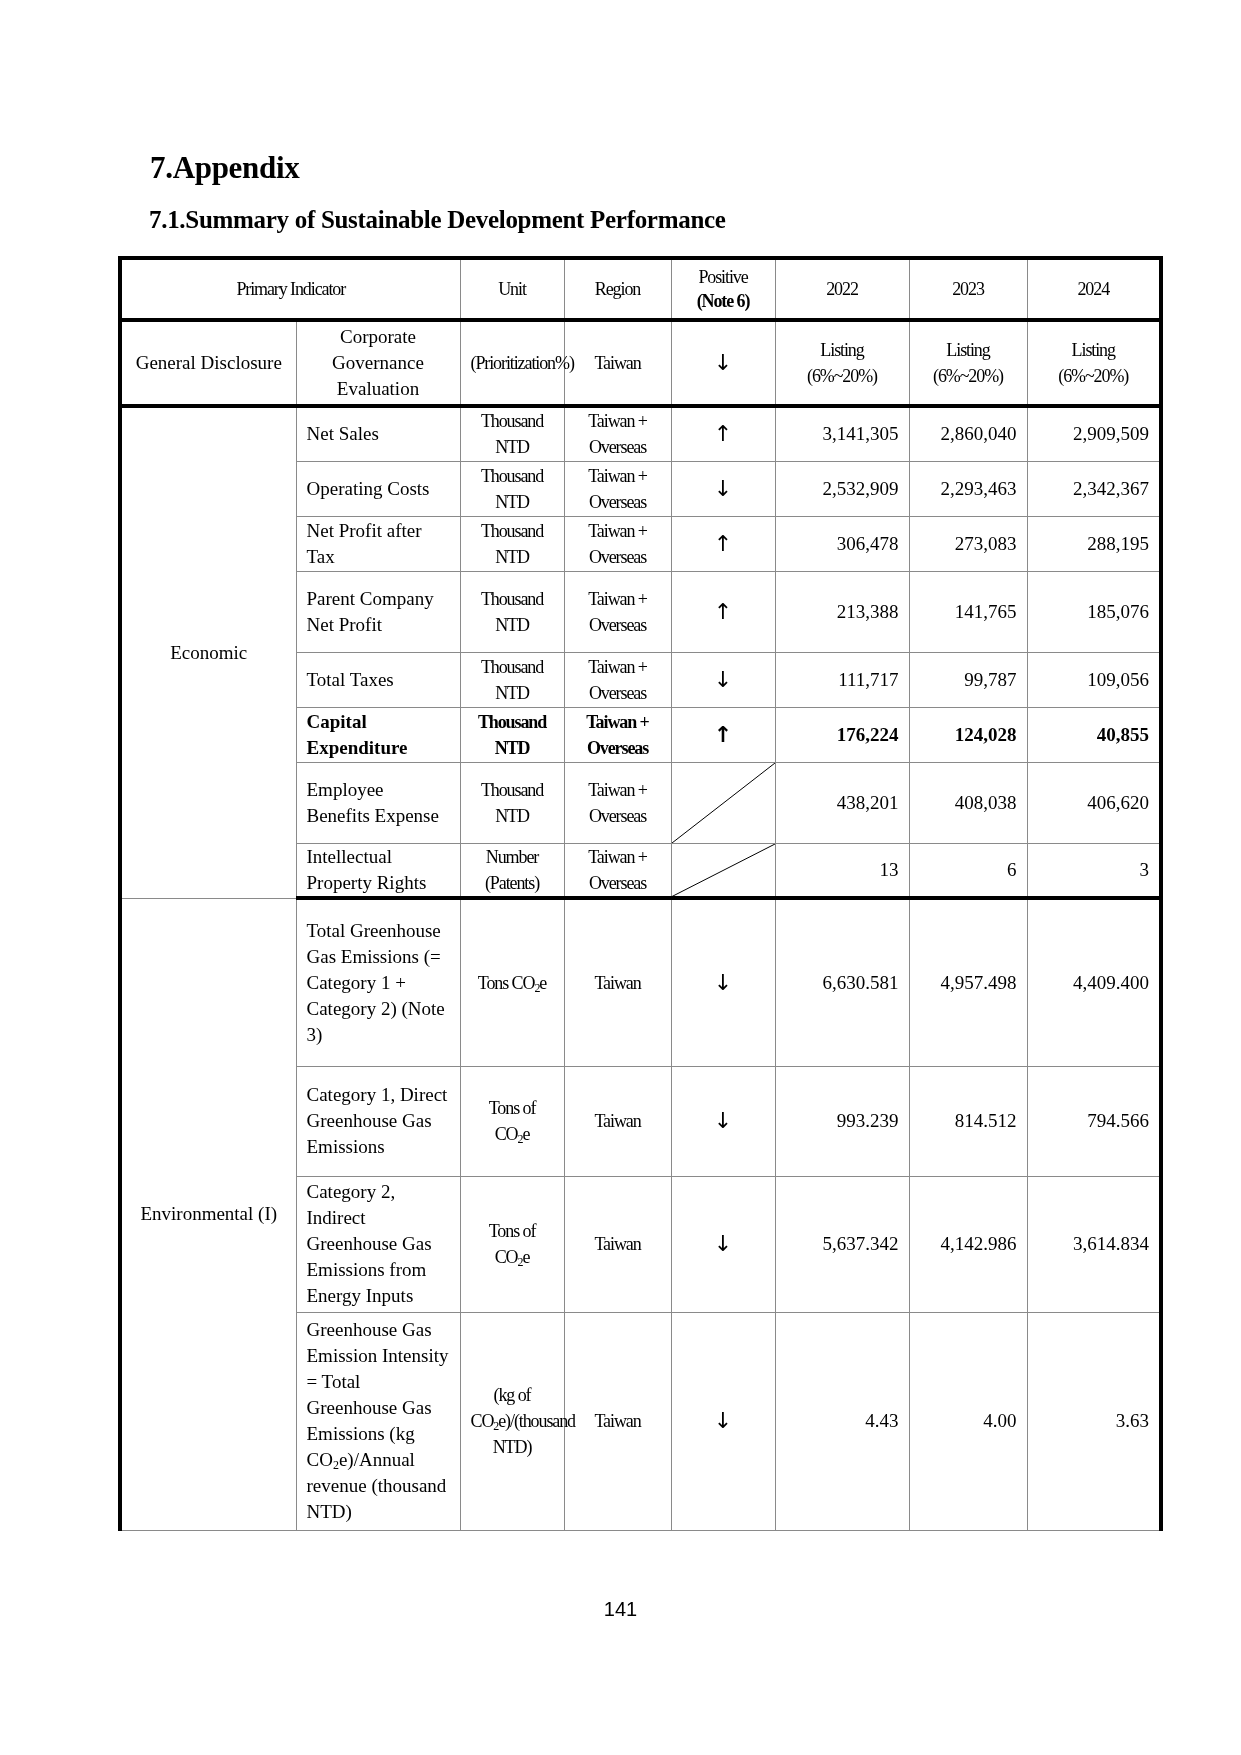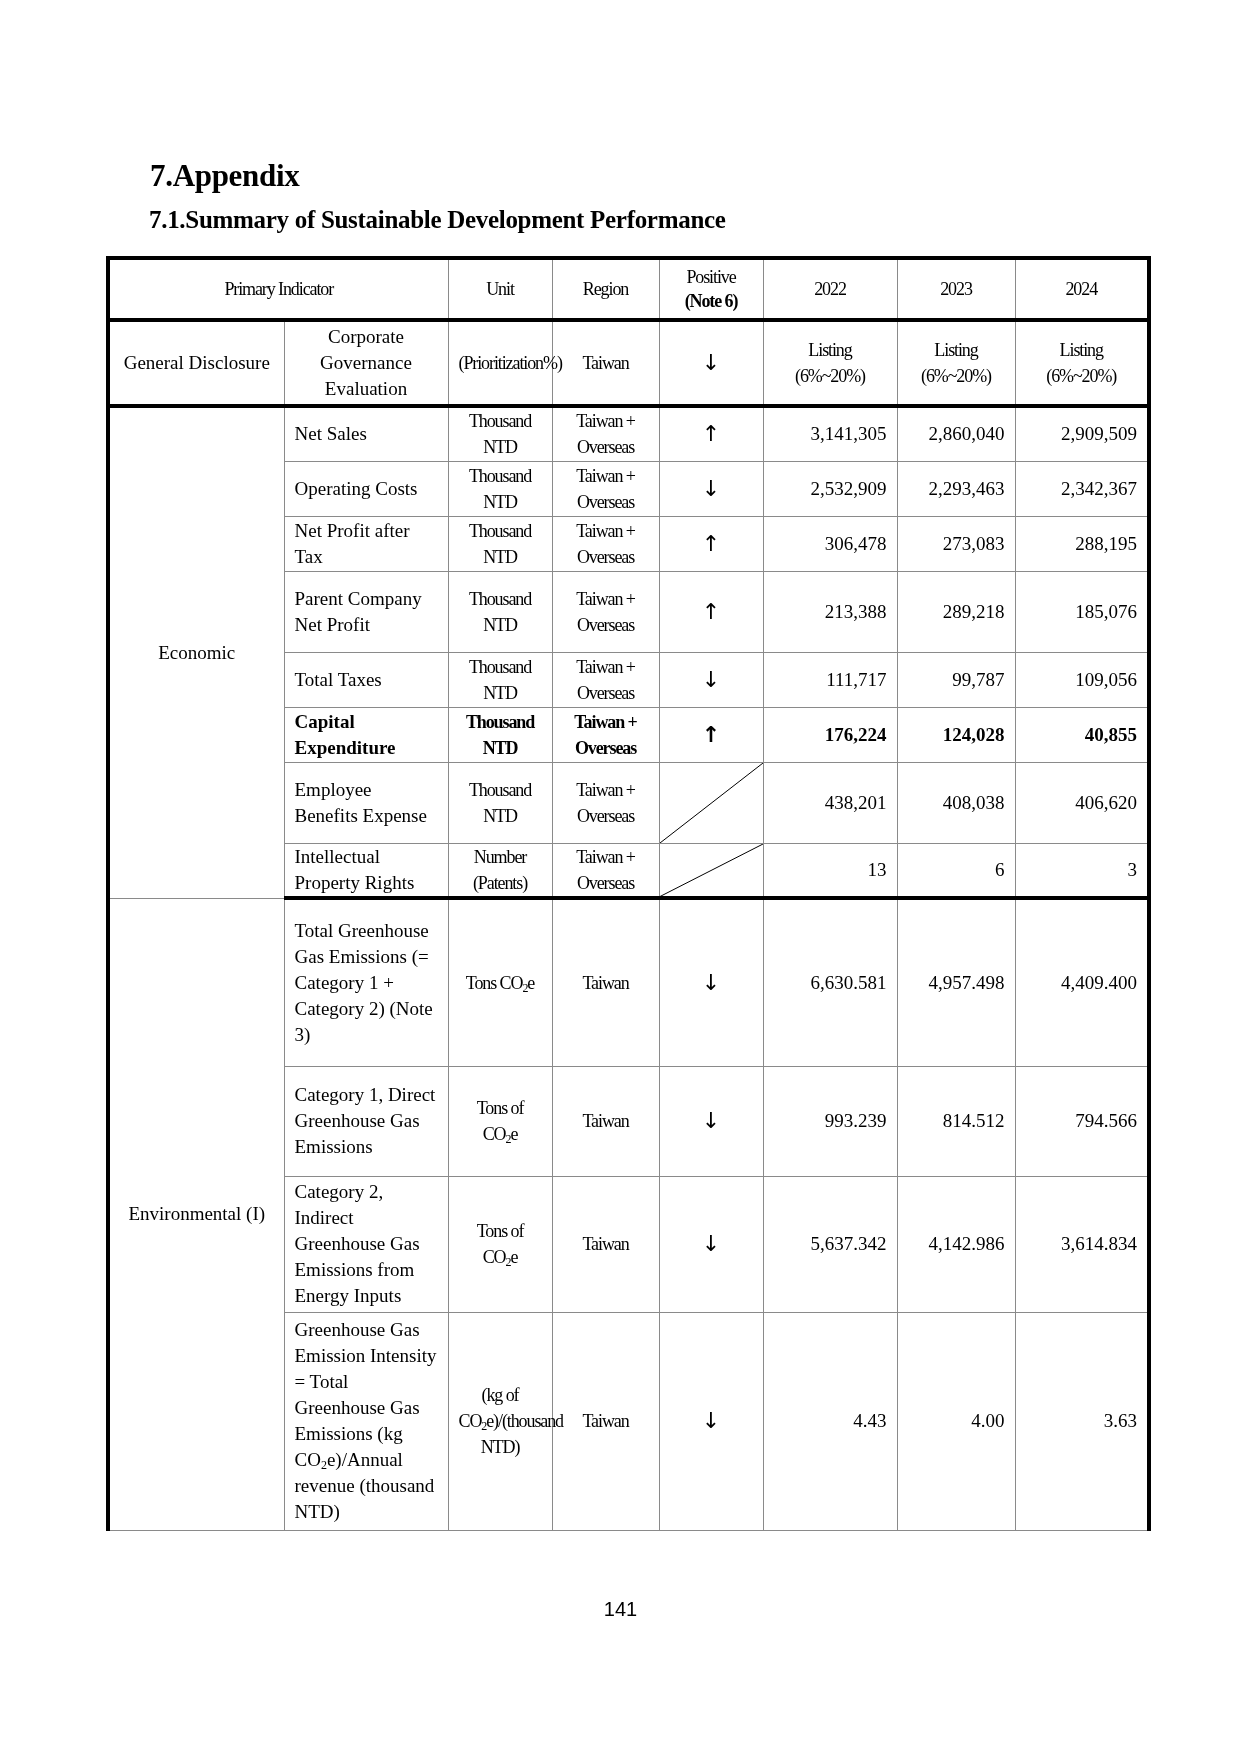--- a/index.html
+++ b/index.html
@@ -1,20 +1,20 @@
 <!DOCTYPE html>
 <html><head>
 <meta charset="utf-8">
 <style>
   html, body { margin: 0; padding: 0; background: #ffffff; }
   body { width: 1241px; height: 1755px; position: relative; overflow: hidden;
          font-family: "Liberation Serif", "DejaVu Serif", serif; color: #000; }
-  .h1 { position: absolute; left: 150px; top: 150px; font-size: 31px; font-weight: bold; letter-spacing: -0.3px; margin-top: 8px; }
+  .h1 { position: absolute; left: 150px; top: 150px; font-size: 31px; font-weight: bold; letter-spacing: -0.3px; }
   .h2 { position: absolute; left: 149px; top: 206px; font-size: 25px; font-weight: bold; letter-spacing: -0.3px; }
-  table.perf { position: absolute; left: 106px; top: 256px; width: 1045px; border-collapse: collapse;
+  table.perf { position: absolute; left: 118px; top: 256px; width: 1045px; border-collapse: collapse;
                table-layout: fixed; font-size: 19px; line-height: 26px; }
   table.perf td { border: 1px solid #8a8a8a; padding: 0 10px; vertical-align: middle; }
   table.perf col.c1 { width: 176px; } col.c2 { width: 164px; } col.c3 { width: 104px; }
   col.c4 { width: 107px; } col.c5 { width: 104px; } col.c6 { width: 134px; }
   col.c7 { width: 118px; } col.c8 { width: 134px; }
   .center { text-align: center; }
   .right { text-align: right; }
   .left { text-align: left; }
   .narrow { font-size: 18px; letter-spacing: -1.1px; line-height: 26px; }
   .arrow { font-family: "DejaVu Sans", sans-serif; font-size: 22px; text-align: center; }
@@ -112,21 +112,21 @@
         <td class="right">306,478</td>
         <td class="right">273,083</td>
         <td class="right">288,195</td>
       </tr>
       <tr style="height: 81px;">
         <td class="left" style="border-left: 1px solid rgb(138, 138, 138);">Parent Company Net Profit</td>
         <td class="center narrow">Thousand NTD</td>
         <td class="center narrow">Taiwan + Overseas</td>
         <td class="arrow">↑</td>
         <td class="right">213,388</td>
-        <td class="right">289,218</td>
+        <td class="right">141,765</td>
         <td class="right">185,076</td>
       </tr>
       <tr style="height: 55px;">
         <td class="left" style="border-left: 1px solid rgb(138, 138, 138);">Total Taxes</td>
         <td class="center narrow">Thousand NTD</td>
         <td class="center narrow">Taiwan + Overseas</td>
         <td class="arrow">↓</td>
         <td class="right">111,717</td>
         <td class="right">99,787</td>
         <td class="right">109,056</td>

